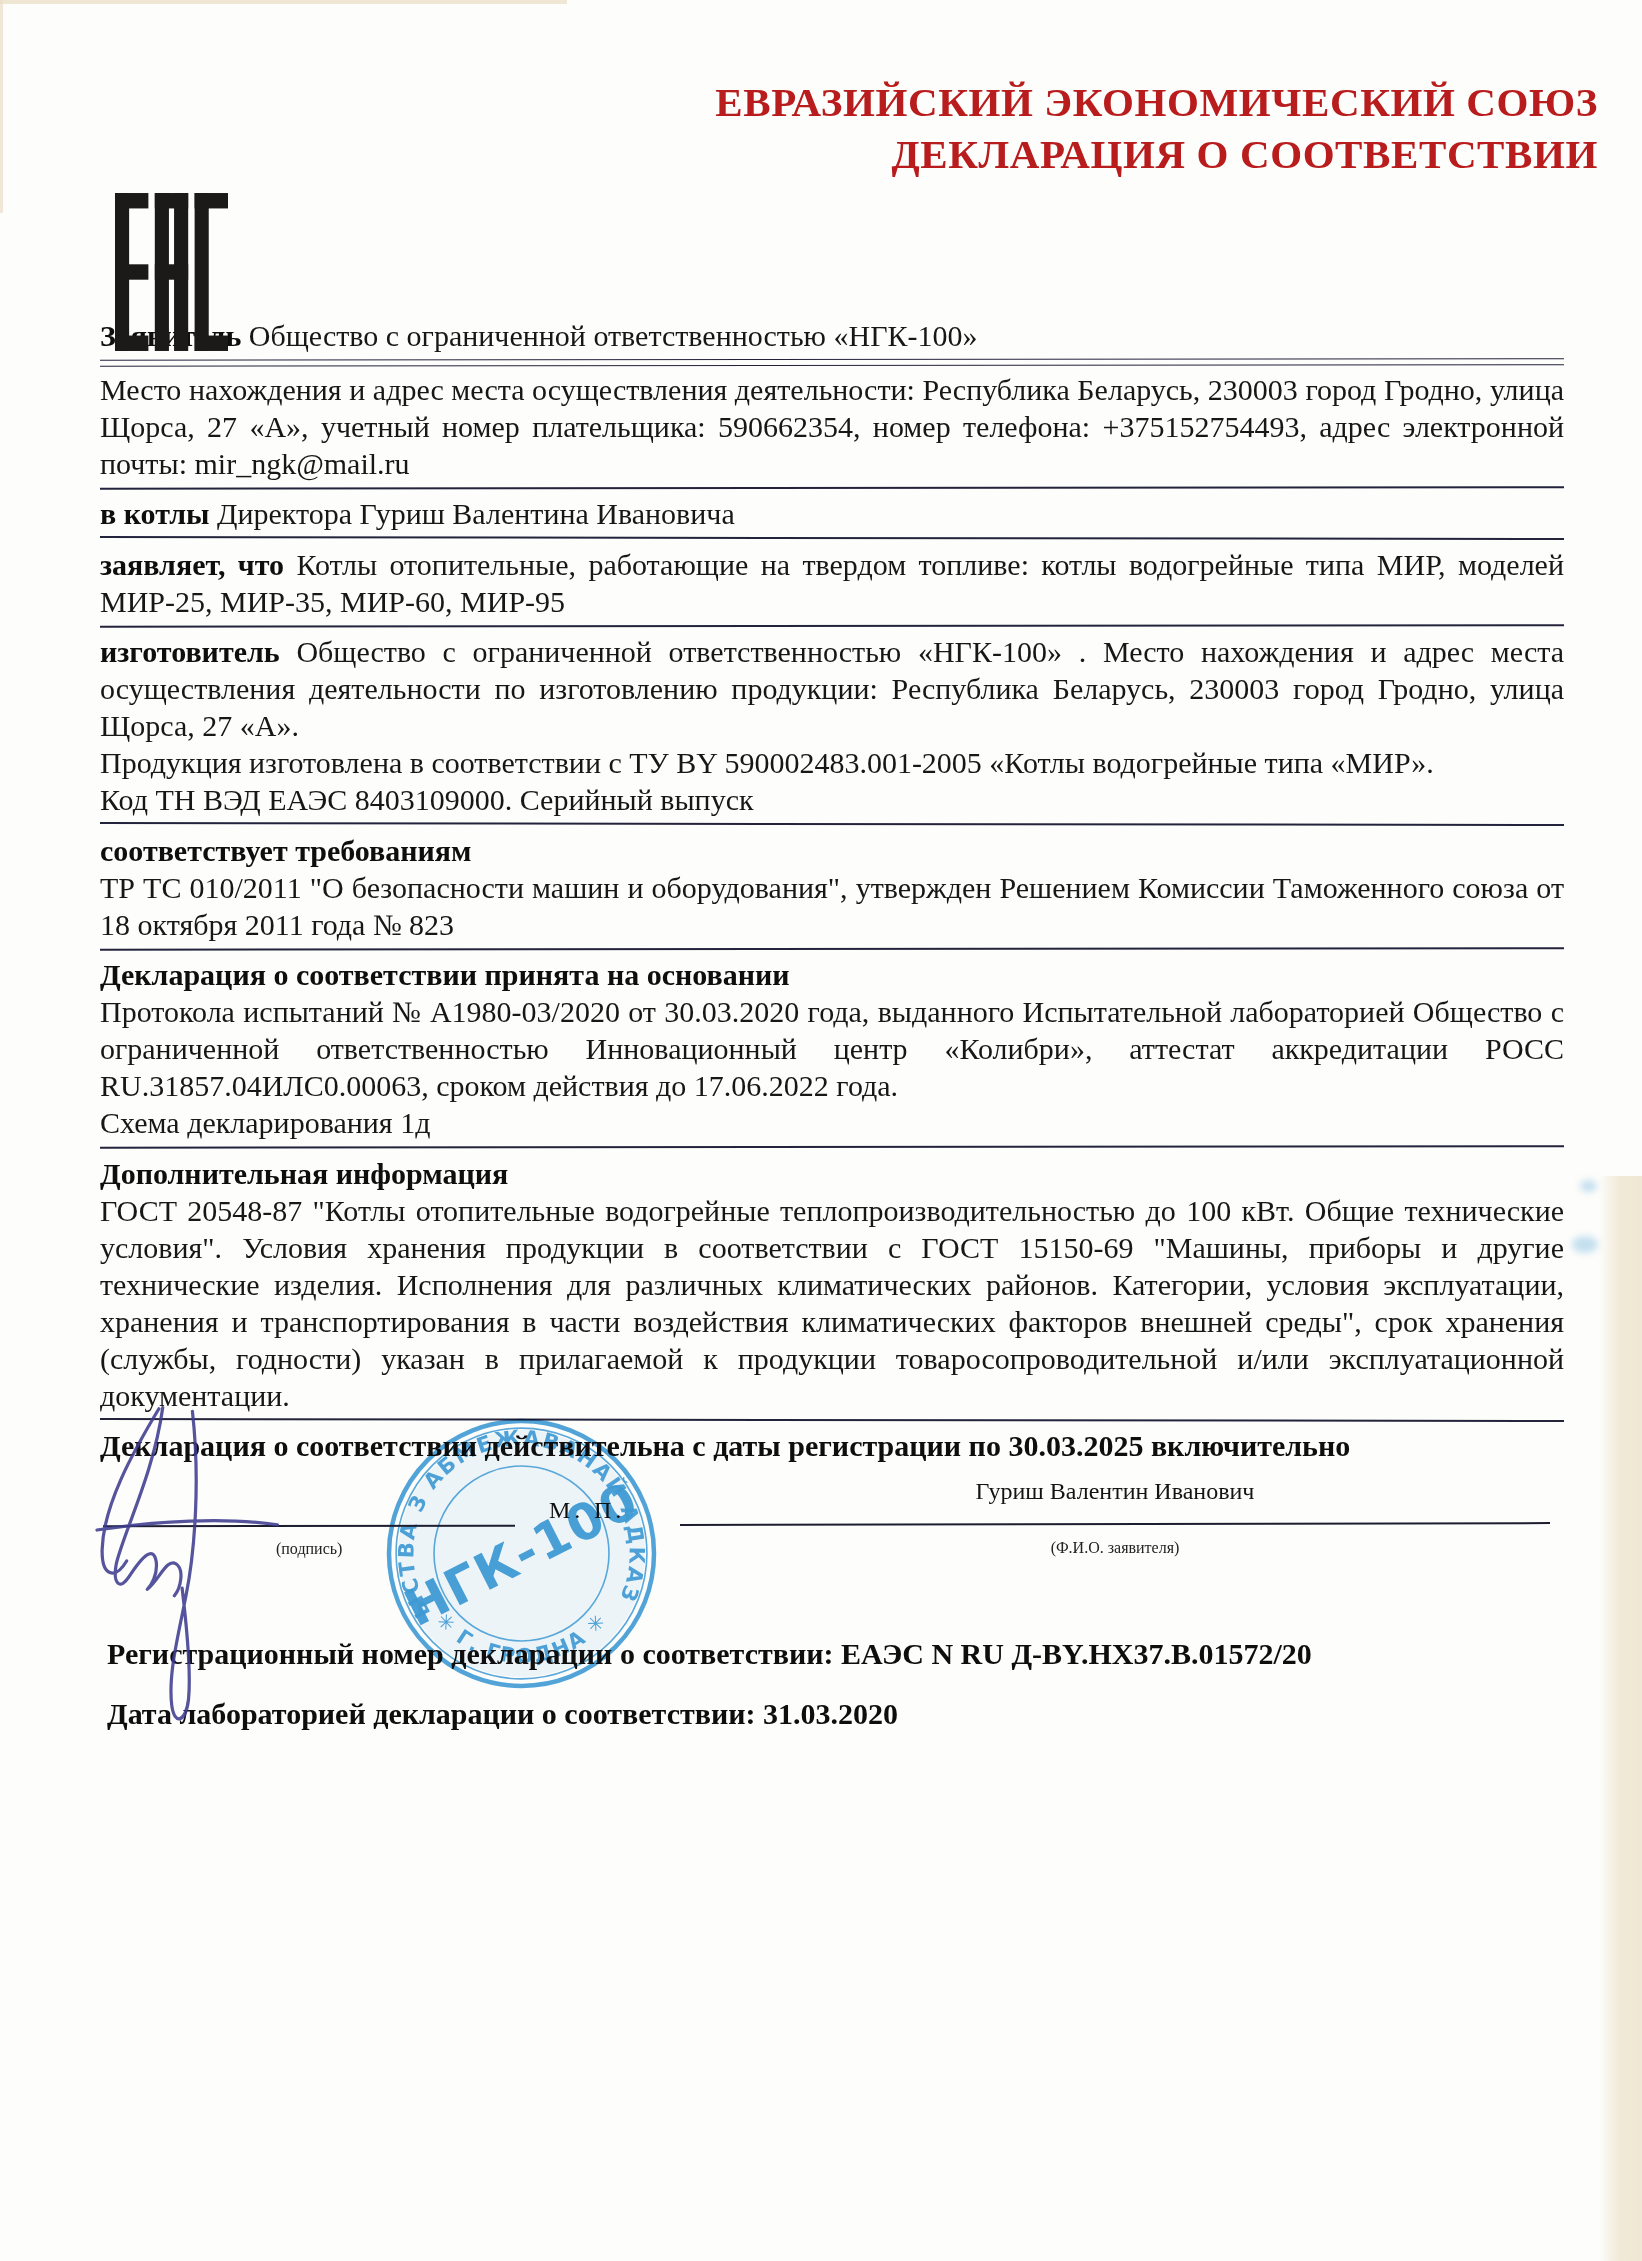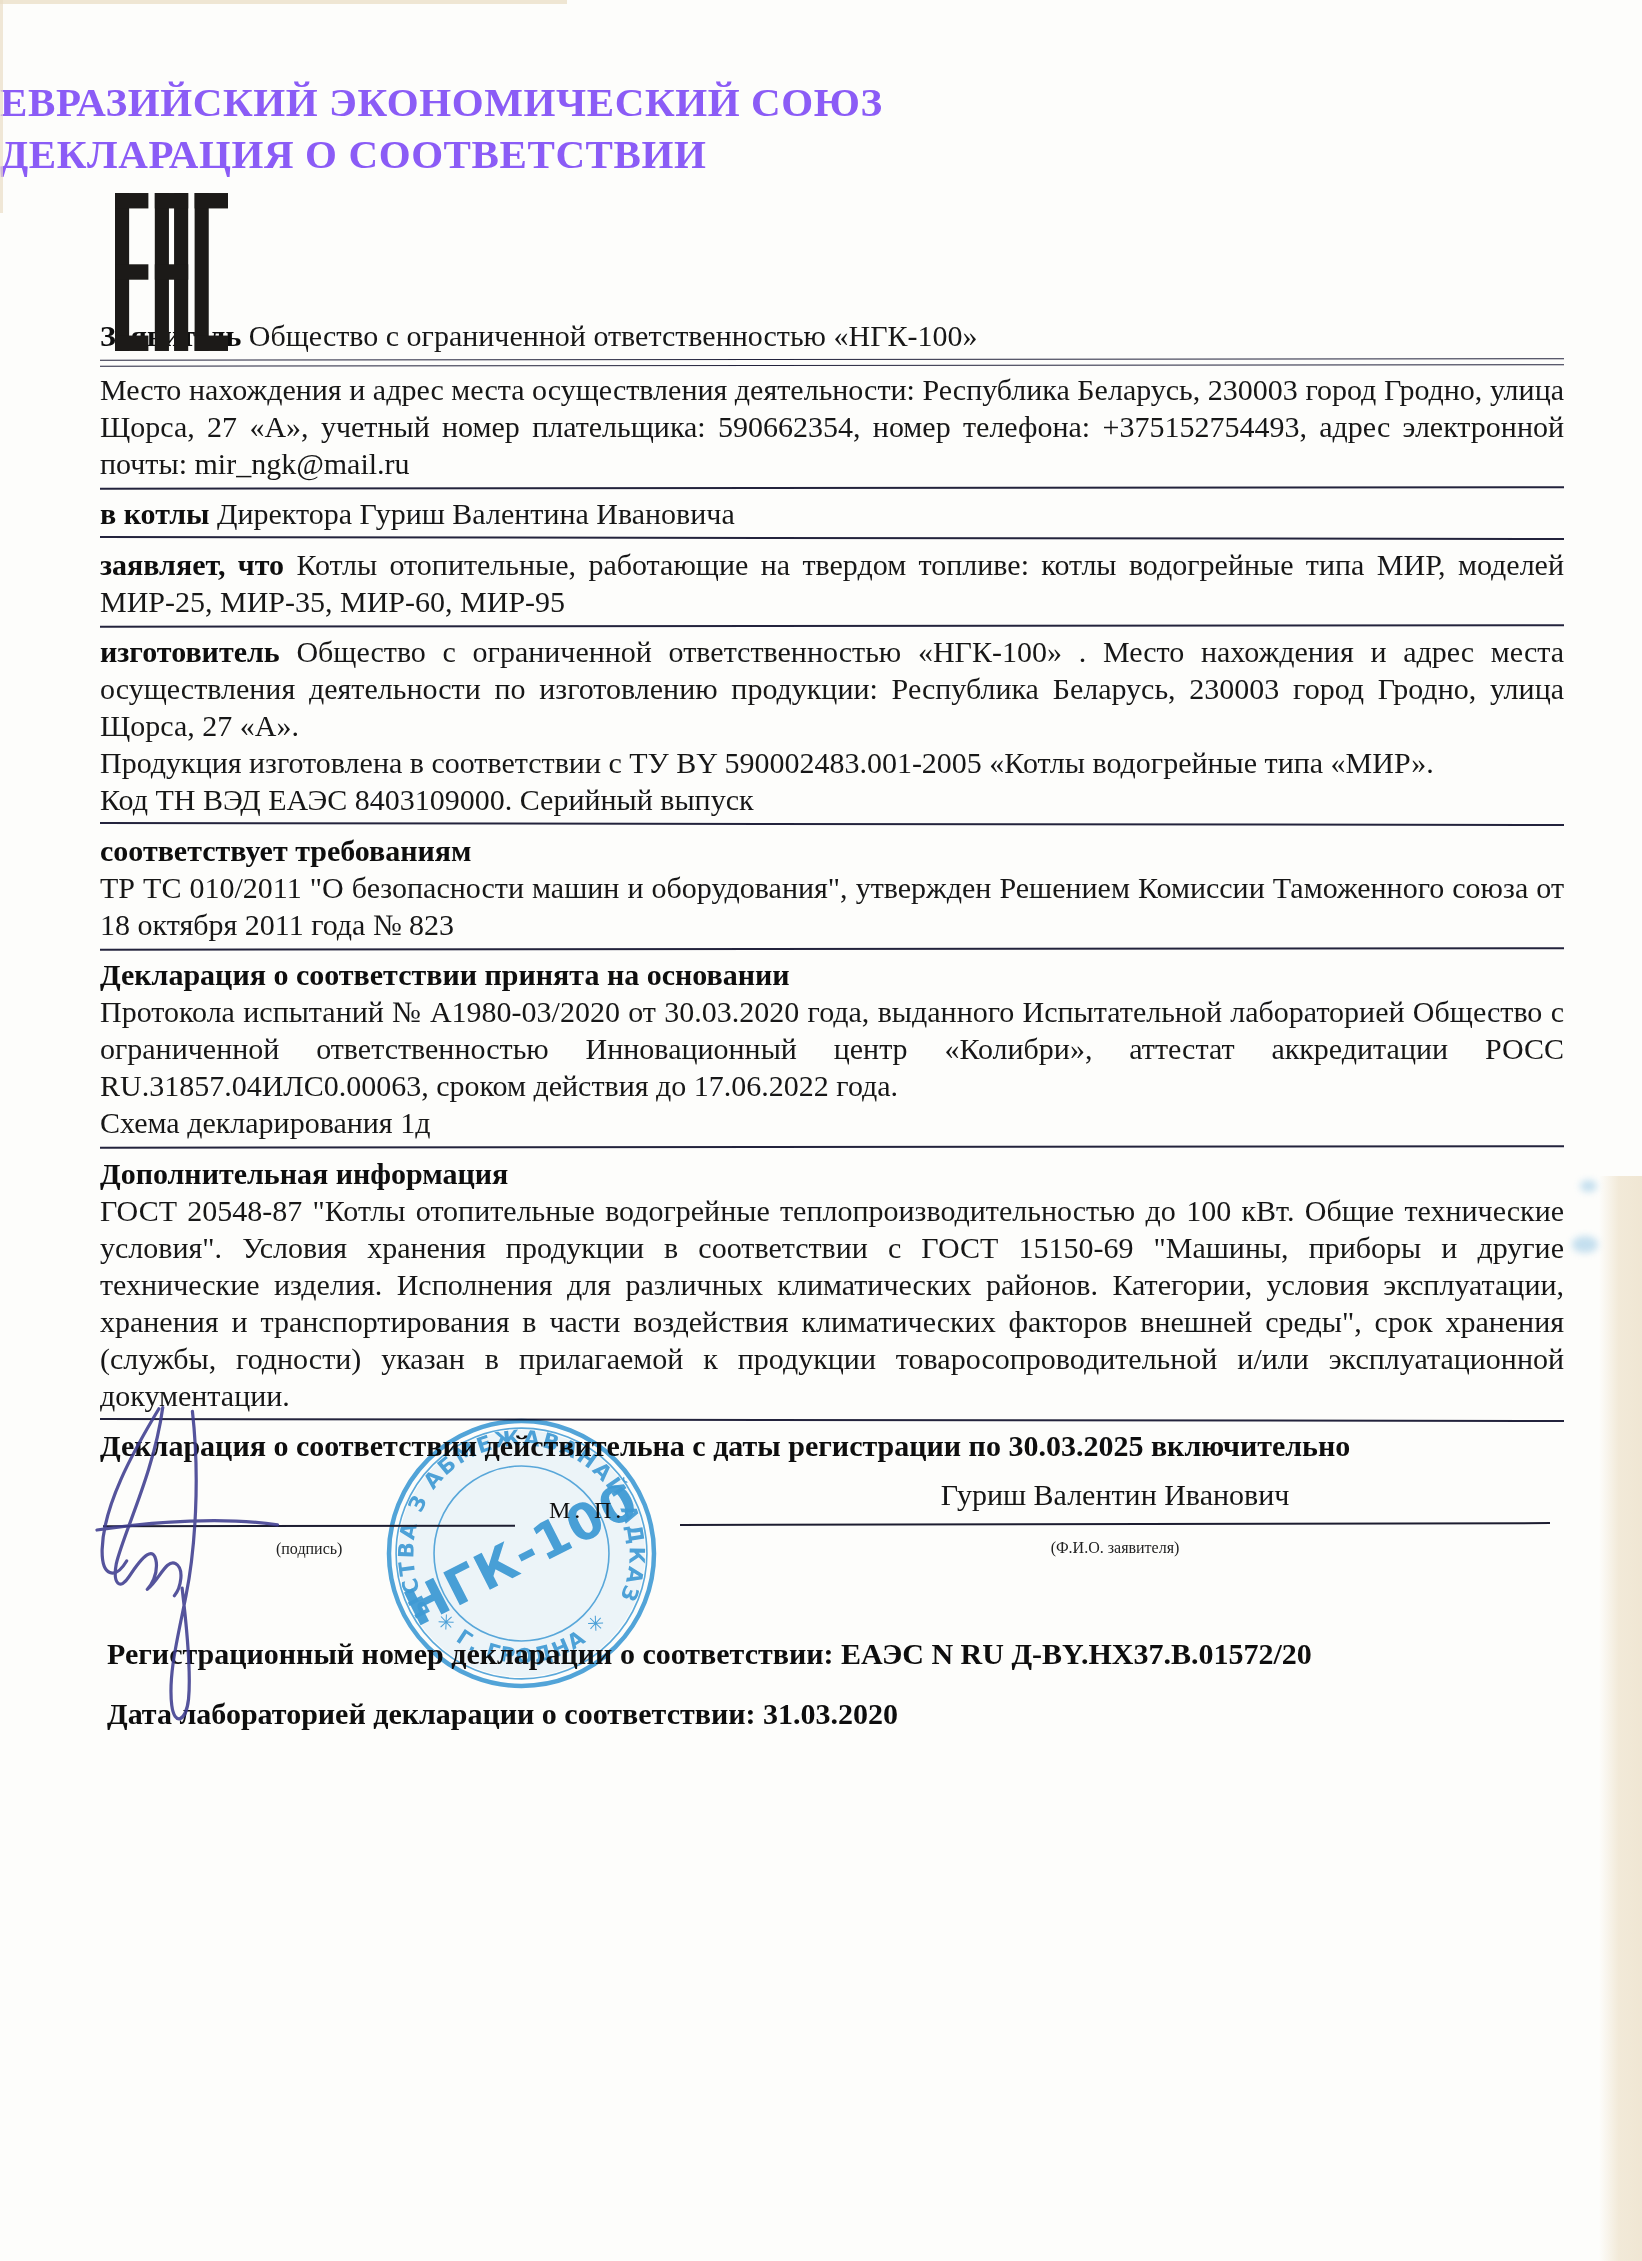--- a/index.html
+++ b/index.html
@@ -12,22 +12,22 @@
   
   .edge-top { position:absolute; left:0; top:0; width:567px; height:3.9px; background:#e9ddc6; opacity:.75; }
   .edge-left { position:absolute; left:0; top:0; width:3.2px; height:213px; background:#e9ddc6; opacity:.7; }
   .edge-right-band { position:absolute; left:1599px; top:1176px; width:44px; height:1086px;
     background:linear-gradient(to right, rgba(241,232,214,0) 0%, #f0e6d2 45%, #ede2cc 100%); opacity:.85; }
   .smudge { position:absolute; border-radius:50%; filter:blur(3.9px); background:#5aa7d8; opacity:.35; }
   .smudge.a { left:1580px; top:1180px; width:17px; height:11.6px; }
   .smudge.b { left:1572px; top:1236px; width:26px; height:17px; }
 
   
-  .title-block { text-align:left; padding-top:76px; padding-right:45px;
-    font-weight:bold; font-size:41px; line-height:52px; letter-spacing:0.6px; color:#8b5cf6; }
+  .title-block { text-align:right; padding-top:76px; padding-right:45px;
+    font-weight:bold; font-size:41px; line-height:52px; letter-spacing:0.6px; color:#b91c1c; }
   .eac-logo { position:absolute; left:115px; top:193px; }
 
   
   .content { margin:137px 79px 0 100px; }
   .line { font-size:30px; line-height:37px; margin:0; }
   .just { text-align:justify; text-align-last:left; }
   .lbl { font-weight:bold; color:#0e0e0e; }
   .rule { height:1.9px; background:#23233c; margin:5.2px 0 6.4px 0; transform:rotate(-0.06deg); }
   .rule.dbl { height:4.5px; background:transparent;
     border-top:1.9px solid #23233c; border-bottom:1.3px solid #23233c; margin:4.5px 0 5.8px 0; }
@@ -38,21 +38,21 @@
   .sig-svg { position:absolute; left:-16px; top:-81px; z-index:3; }
   .stamp-svg { position:absolute; left:280px; top:-52px; z-index:1; mix-blend-mode:multiply; }
   .sig-line { position:absolute; height:1.9px; background:#1d1d30; z-index:2; }
   .sig-line.left { left:3.2px; top:61px; width:412px; transform:rotate(-0.1deg); }
   .sig-line.right { left:580px; top:59px; width:870px; transform:rotate(-0.12deg); }
   .sig-caption { position:absolute; font-size:16px; color:#222; z-index:2; text-align:center; }
   .sig-caption.podpis { left:3.2px; top:76px; width:412px; }
   .sig-caption.fio { left:580px; top:75px; width:870px; }
   .mp-text { position:absolute; left:449px; top:33px; z-index:4; font-size:24px; letter-spacing:3.9px; color:#101010; }
   .fio-name { position:absolute; left:580px; top:14px; width:870px; text-align:center;
-    font-size:30px; color:#141414; z-index:2; }
+    font-size:24px; color:#141414; z-index:2; }
 
   
   .reg-row { font-size:30px; line-height:37px; font-weight:bold; color:#0e0e0e; margin:7px; position:relative; z-index:2; }
   .reg-row.first { margin-top:15.5px; }
   .reg-row.second { margin-top:23px; }
 </style>
 </head>
 <body>
 
 <div class="page">

